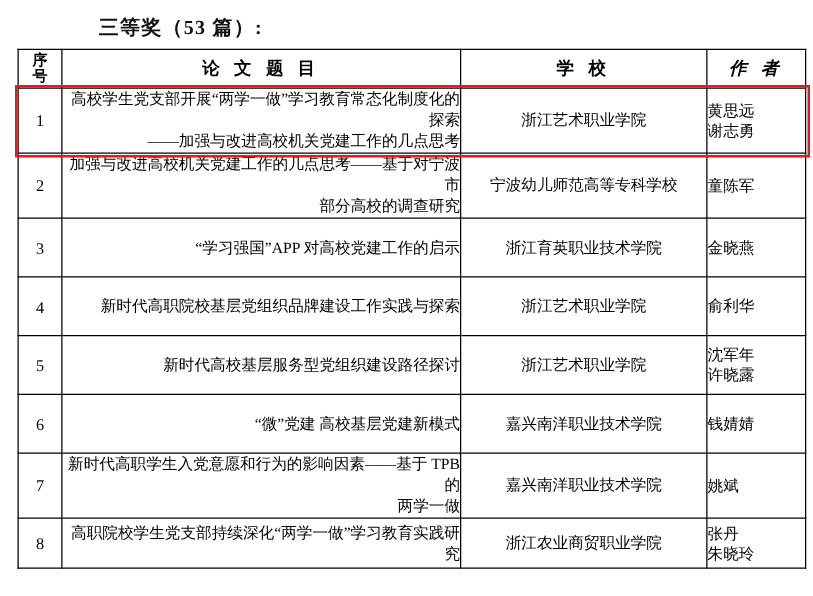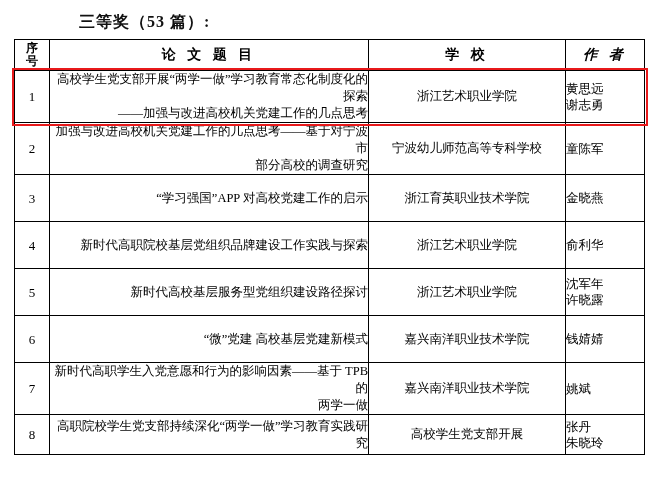--- a/index.html
+++ b/index.html
@@ -198,21 +198,21 @@
         <td class="c-author">
           <span class="two-line">姚斌</span>
         </td>
       </tr>
 
       <tr style="height:40px;">
         <td class="c-index">8</td>
         <td class="c-title">
           <span class="two-line">高职院校学生党支部持续深化“两学一做”学习教育实践研究</span>
         </td>
-        <td class="c-school">高校学生党支部开展</td>
+        <td class="c-school">浙江农业商贸职业学院</td>
         <td class="c-author">
           <span class="two-line">张丹</span>
           <span class="two-line">朱晓玲</span>
         </td>
       </tr>
 
     </tbody>
   </table>
 
   <div id="highlight-box" style="left: 11.5px; top: 67.5px; width: 636px; height: 58px; border-color: rgb(232, 25, 27);"></div>

